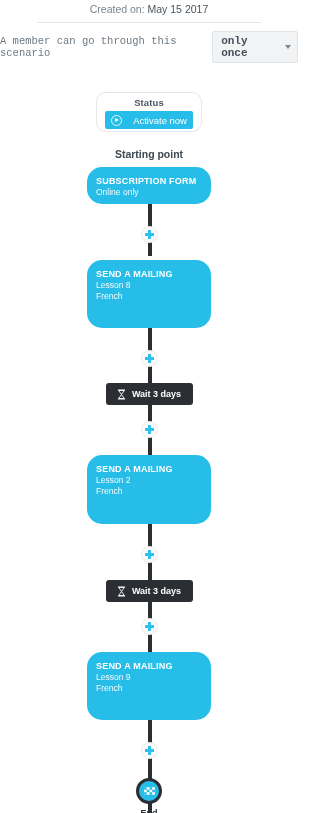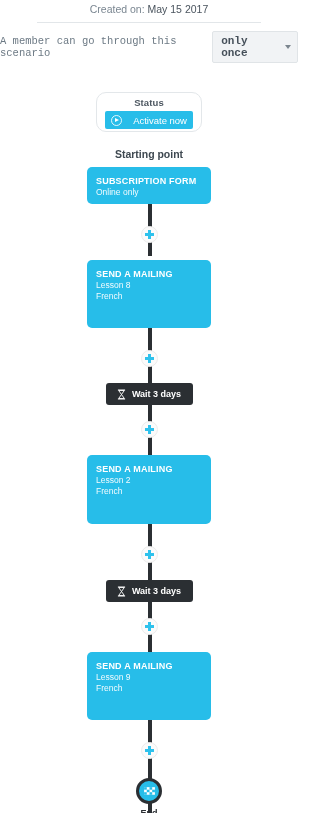--- a/index.html
+++ b/index.html
@@ -132,21 +132,21 @@
     left: 148px; width: 4px;
     background: #2b2f33;
     z-index: 0;
   }
 
   .node {
     position: relative; z-index: 2;
     margin: 0 auto;
     width: 124px;
     background: #27bde9;
-    border-radius: 5px;
+    border-radius: 15px;
     color: #ffffff;
     padding: 8px 9px;
   }
   .node-title {
     font-size: 9px; font-weight: bold; letter-spacing: .2px;
     line-height: 12px;
   }
   .node-sub {
     font-size: 8.5px; line-height: 11px; color: #f2fbfe;
   }

